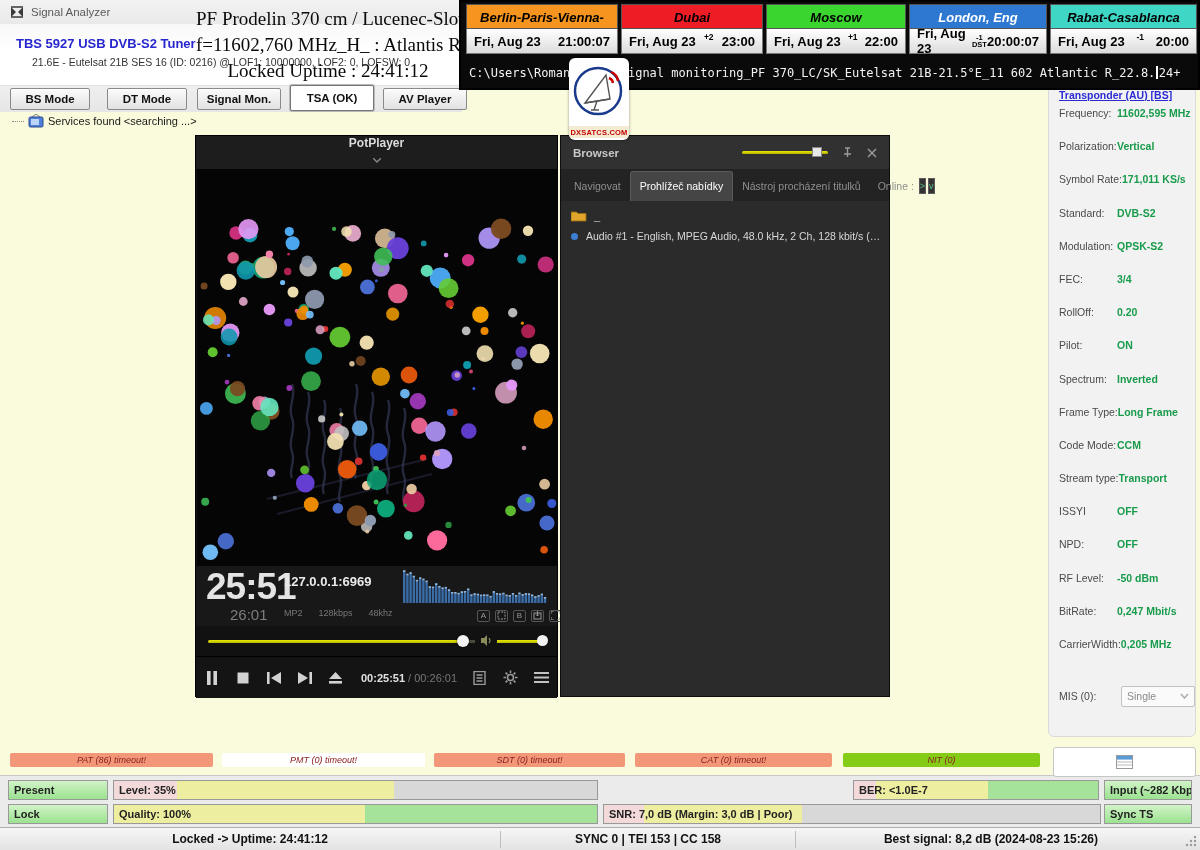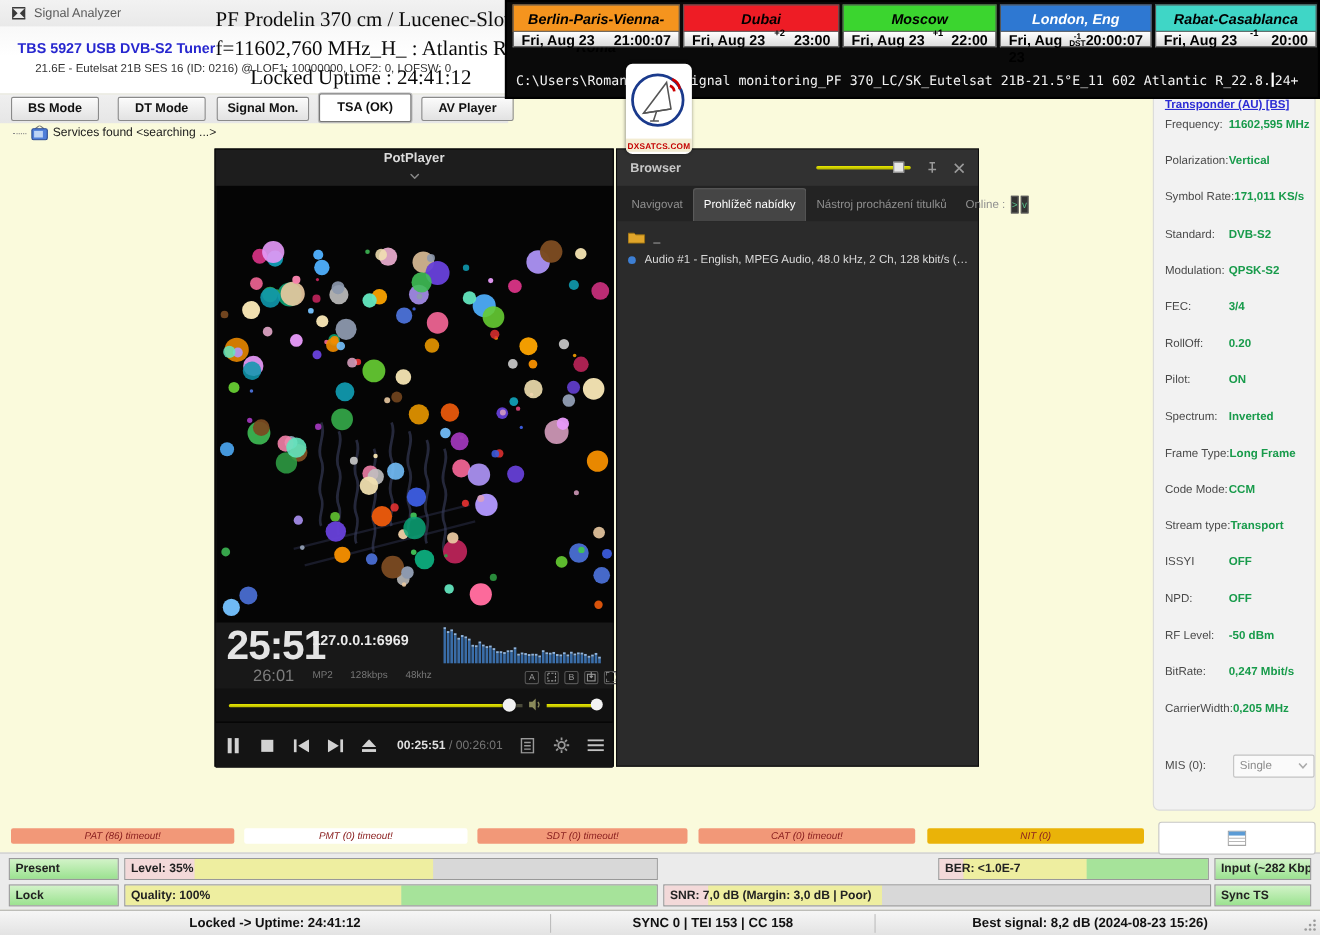--- a/index.html
+++ b/index.html
@@ -26,22 +26,22 @@
   
   .services { position:absolute; left:12px; top:112px; height:18px; display:flex; align-items:center; gap:4px; cursor:default;}
   .tree-dash { width:12px; border-top:1px dotted #888; }
   .services span.lbl { font-size:11px; color:#1a1a1a; }
 
   
   .console { position:absolute; left:459px; top:0; width:741px; height:90px; background:#0a0a0a; border:2px solid #000; z-index:3;}
   .clocks { position:absolute; left:5px; top:2px; display:flex; gap:3px; }
   .clock-cell { display:flex; flex-direction:column; }
   .clock-head { height:25px; line-height:25px; text-align:center; font-size:13px; font-weight:bold; font-style:italic; border:1px solid #555;}
-  .clock-time { height:14px; background:linear-gradient(#ffffff,#dcdcdc); border:1px solid #777; border-top:none;
-                display:flex; justify-content:space-between; padding:0 7px; font-size:13px; font-weight:bold; color:#000;}
+  .clock-time { height:25px; background:linear-gradient(#ffffff,#dcdcdc); border:1px solid #777; border-top:none;
+                display:flex; align-items:center; justify-content:space-between; padding:0 7px; font-size:13px; font-weight:bold; color:#000;}
   .clock-off { font-size:8.5px; font-weight:bold; position:relative; top:-4px; }
   .clock-off2 { display:flex; flex-direction:column; align-items:center; line-height:7px; font-size:7.5px; font-weight:bold; }
   .prompt { position:absolute; left:8px; top:64px; font-family:"DejaVu Sans Mono", monospace; font-size:12px; color:#f2f2f2; white-space:nowrap; cursor:text;}
   .caret { display:inline-block; width:1.5px; height:13px; background:#fff; vertical-align:-2px; margin:0 1px; }
 
   
   .logo { position:absolute; left:569px; top:58px; width:60px; height:82px; background:#fff; border-radius:6px; z-index:7;
           box-shadow:0 0 3px rgba(0,0,0,.4); overflow:hidden; }
   .logo-txt { position:absolute; left:0; bottom:2px; width:100%; text-align:center; font-size:7.5px; font-weight:bold; color:#c40000;
               background:#f3ecd2; padding:2px 0 1px; letter-spacing:.2px;}
@@ -716,21 +716,21 @@
             <circle cx="6" cy="10" r="1.2"></circle>
             <circle cx="2" cy="10" r="1.2"></circle>
           </g>
         </svg>
     </span>
   </div>
 <div class="tmo" style="left: 10px; width: 203px; background: rgb(242, 152, 120);">PAT (86) timeout!</div>
     <div class="tmo" style="left: 222px; width: 203px; background: #ffffff;">PMT (0) timeout!</div>
     <div class="tmo" style="left: 434px; width: 191px; background: rgb(242, 152, 120);">SDT (0) timeout!</div>
     <div class="tmo" style="left: 635px; width: 197px; background: rgb(242, 152, 120);">CAT (0) timeout!</div>
-    <div class="tmo" style="left: 843px; width: 197px; background: #eab308;">NIT (0)</div>
+    <div class="tmo" style="left: 843px; width: 197px; background: #84cc16;">NIT (0)</div>
     <div class="bar green" style="left: 8px; top: 780px; width: 100px;">
       <span class="blbl">Present</span>
     </div>
     <div class="bar" style="left: 113px; top: 780px; width: 485px;">
       <div class="segwrap">
         <div class="seg" style="width: 13%; background: linear-gradient(rgb(243, 217, 217), rgba(255, 255, 255, 0) 250%) rgb(243, 217, 217);"></div>
         <div class="seg" style="width: 45%; background: linear-gradient(rgb(238, 238, 160), rgba(255, 255, 255, 0) 250%) rgb(238, 238, 160);"></div>
         <div class="seg" style="width: 42%; background: linear-gradient(rgb(216, 216, 216), rgba(255, 255, 255, 0) 250%) rgb(216, 216, 216);"></div>
       </div>
       <span class="blbl">Level: 35%</span>

